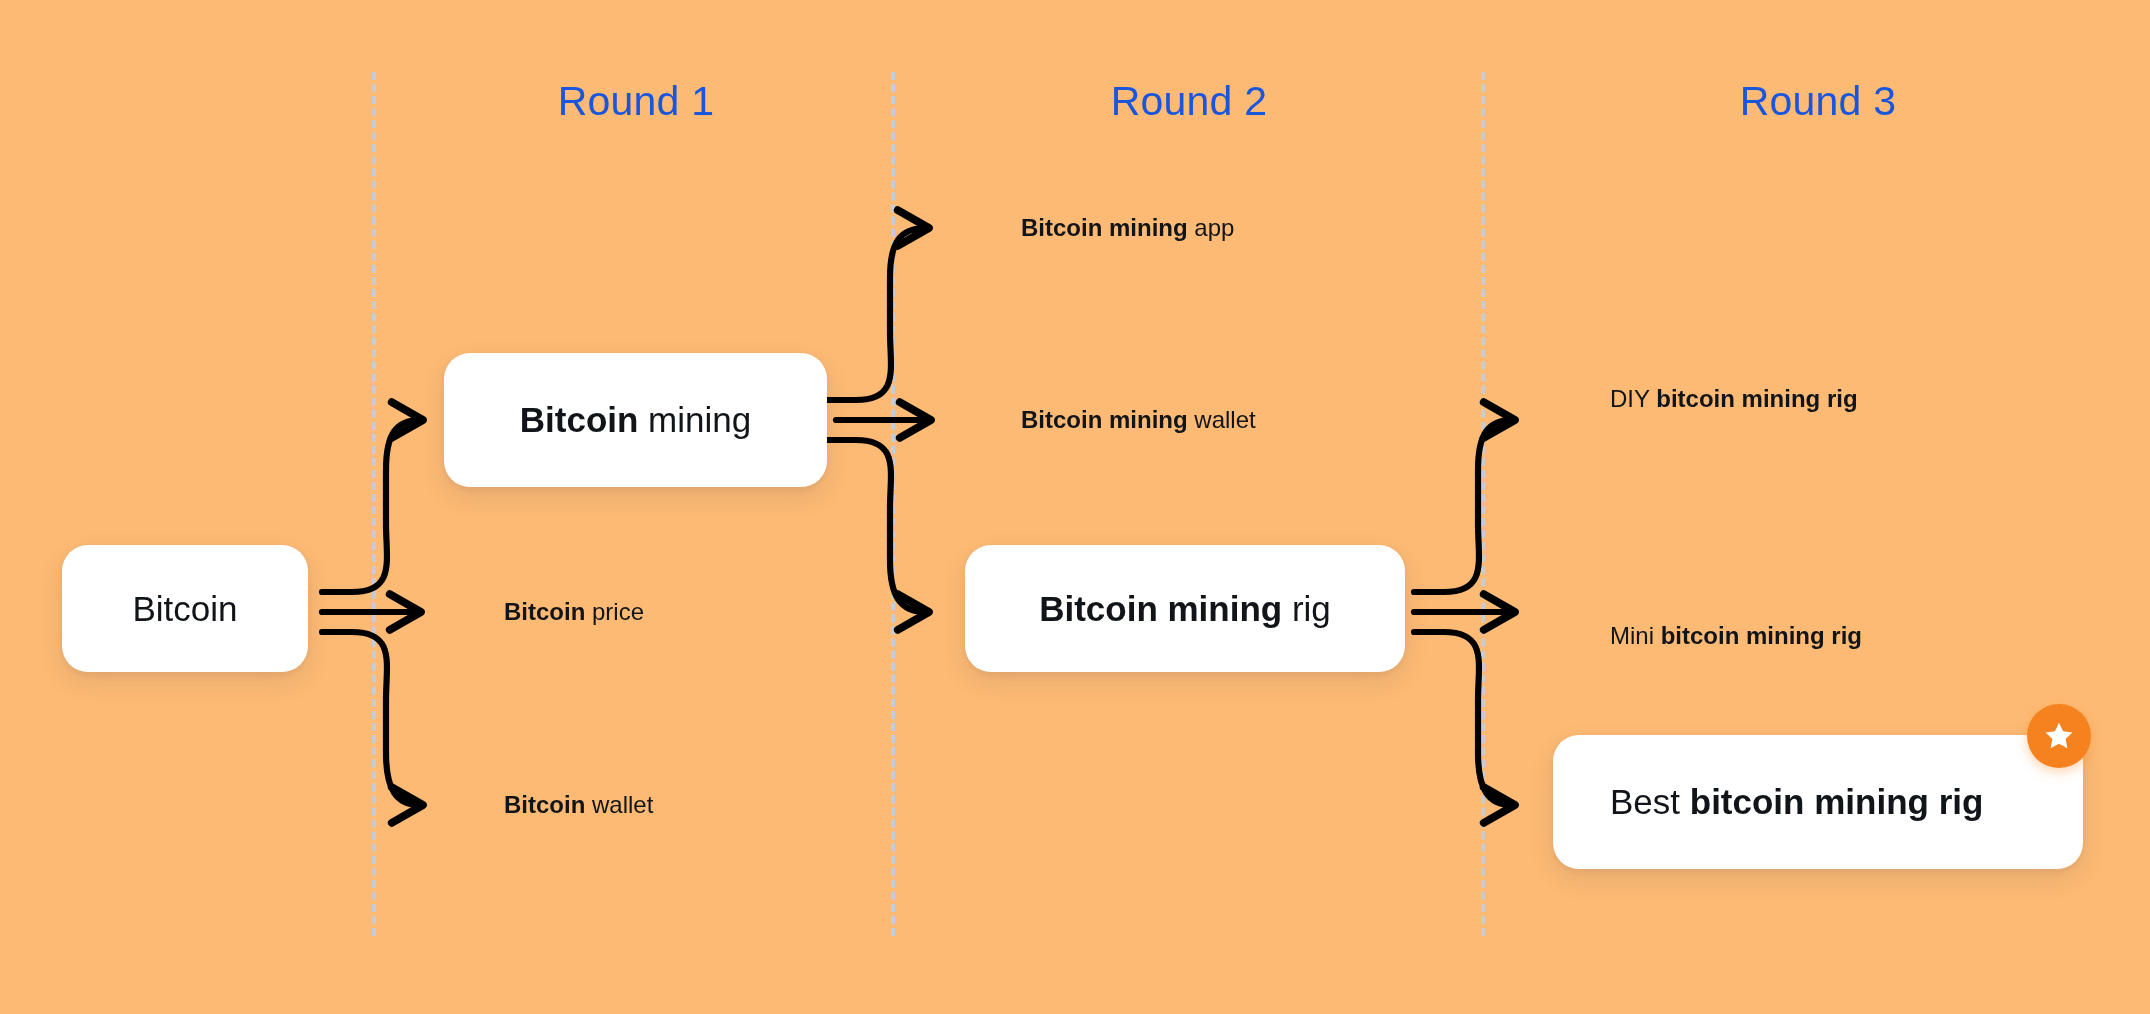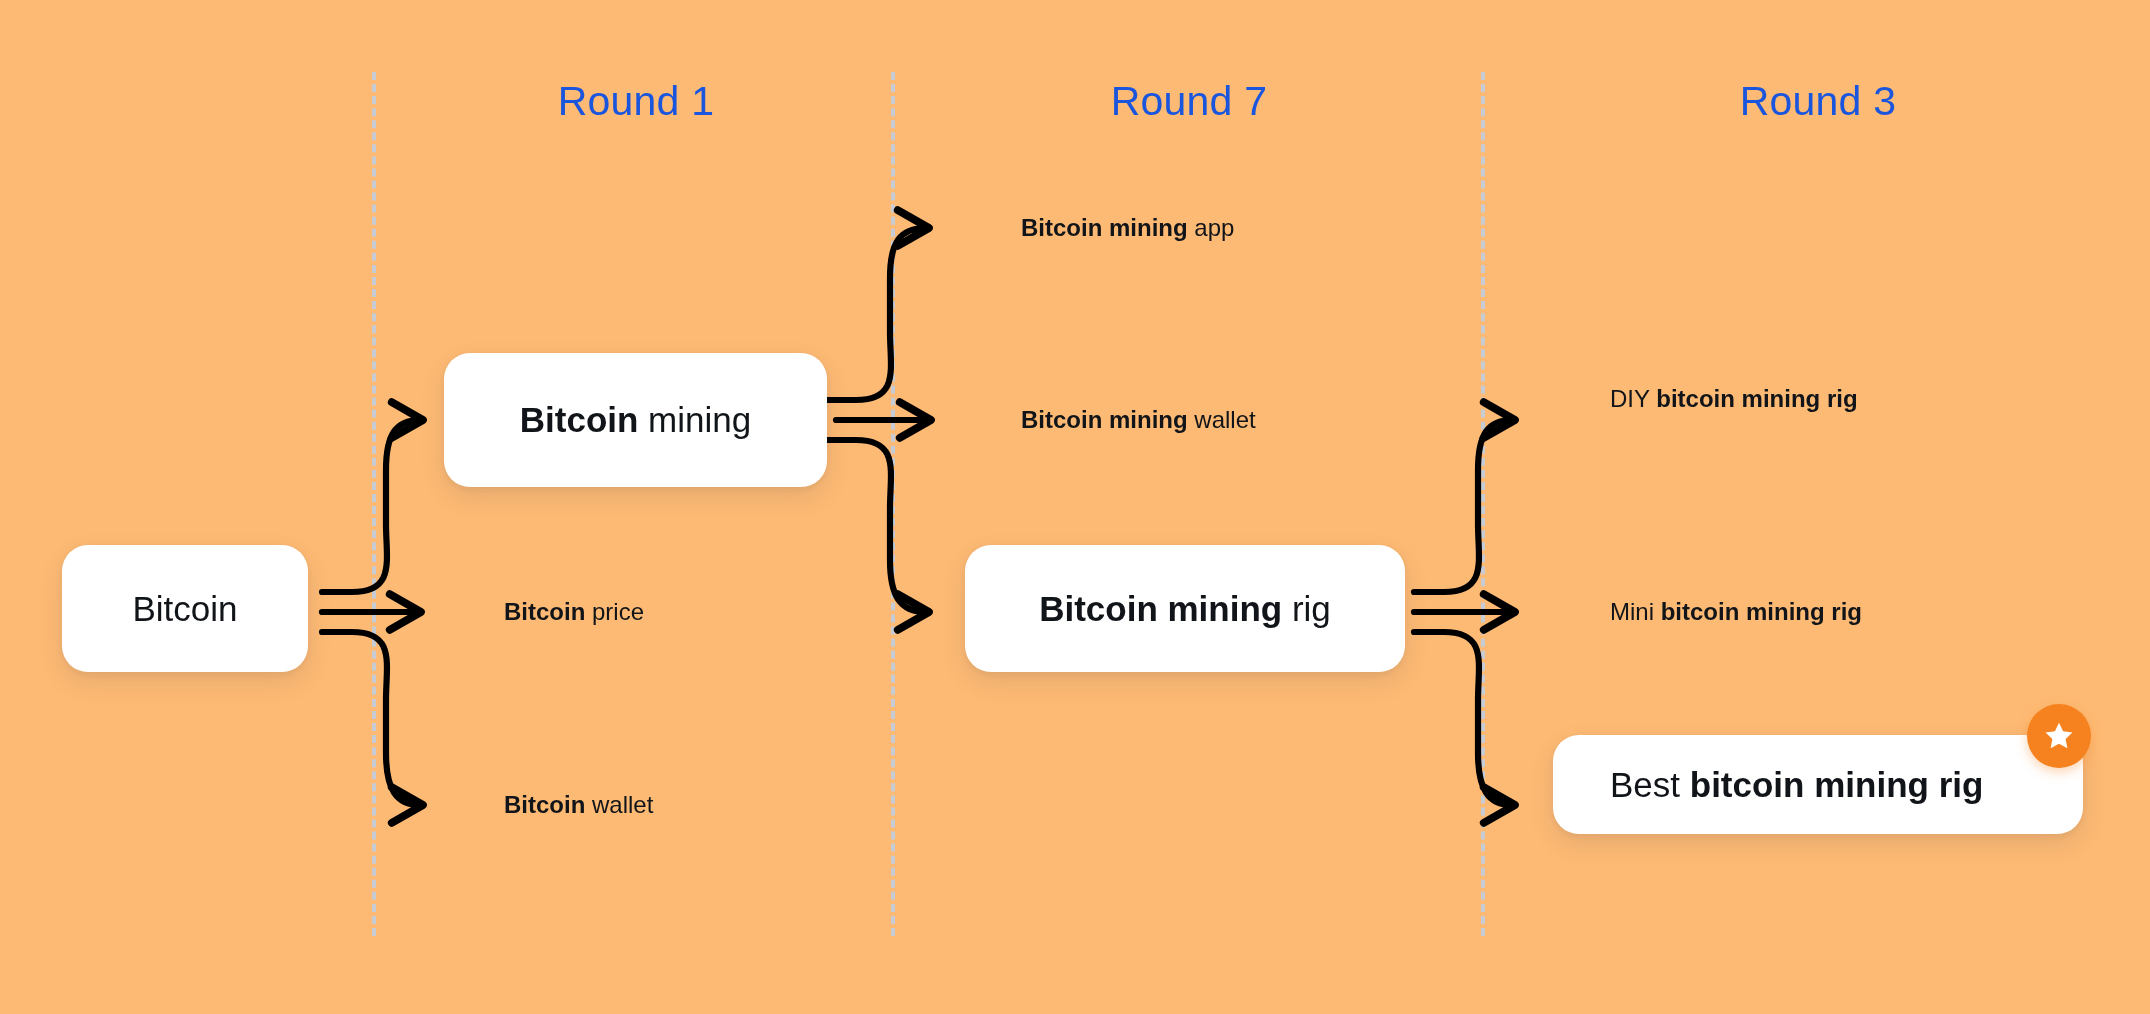--- a/index.html
+++ b/index.html
@@ -99,21 +99,21 @@
 </head>
 <body>
 
 <div id="stage">
 
   <div class="divider" style="left:372px;"></div>
   <div class="divider" style="left:891px;"></div>
   <div class="divider" style="left:1481px;"></div>
 
   <div class="round-header" style="left:636px;">Round 1</div>
-  <div class="round-header" style="left:1189px;">Round 7</div>
+  <div class="round-header" style="left:1189px;">Round 2</div>
   <div class="round-header" style="left:1818px;">Round 3</div>
 
   <svg id="arrows" viewBox="0 0 2150 1014" width="2150" height="1014" xmlns="http://www.w3.org/2000/svg">
     <defs>
       <marker id="ah" viewBox="0 0 12 12" refX="9.2" refY="6" markerWidth="7.2" markerHeight="7.2" orient="auto-start-reverse">
         <path d="M 1.6 1.2 L 10 6 L 1.6 10.8" fill="none" stroke="#000000" stroke-width="2.1" stroke-linecap="round" stroke-linejoin="round"></path>
       </marker>
     </defs>
     <g fill="none" stroke="#000000" stroke-width="6.2" stroke-linecap="round" marker-end="url(#ah)">
 
@@ -160,25 +160,25 @@
   <div class="card" style="left:965px; top:545px; width:440px; height:127px;">
     <span>
       <span class="b">Bitcoin mining</span><span class="r"> rig</span>
     </span>
   </div>
 
   <div class="node" style="left:1610px; top:399px;">
     <span class="r">DIY </span><span class="b">bitcoin mining rig</span>
   </div>
 
-  <div class="node" style="left:1610px; top:612px;">
+  <div class="node" style="left:1610px; top:636px;">
     <span class="r">Mini </span><span class="b">bitcoin mining rig</span>
   </div>
 
-  <div class="card" style="left:1553px; top:735px; width:530px; height:99px; justify-content:flex-start; padding-left:57px;">
+  <div class="card" style="left:1553px; top:735px; width:530px; height:134px; justify-content:flex-start; padding-left:57px;">
     <span>
       <span class="r">Best </span><span class="b">bitcoin mining rig</span>
     </span>
   </div>
 
   <div class="star-badge" style="left:2027px; top:704px;">
     <svg width="34" height="34" viewBox="0 0 24 24">
       <path d="M12 2.6 L14.9 8.6 L21.5 9.5 L16.7 14.1 L17.9 20.7 L12 17.5 L6.1 20.7 L7.3 14.1 L2.5 9.5 L9.1 8.6 Z" fill="#ffffff"></path>
     </svg>
   </div>

